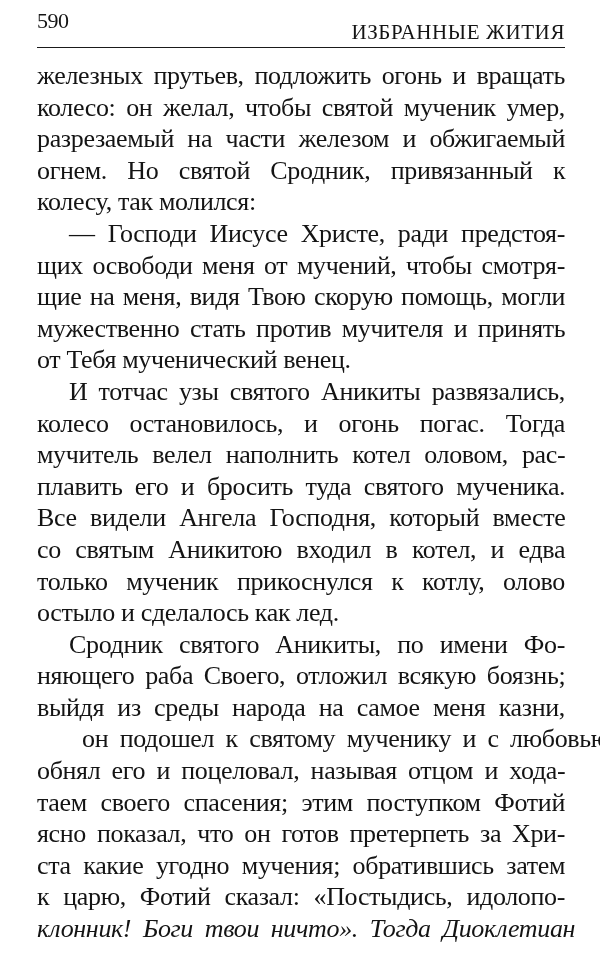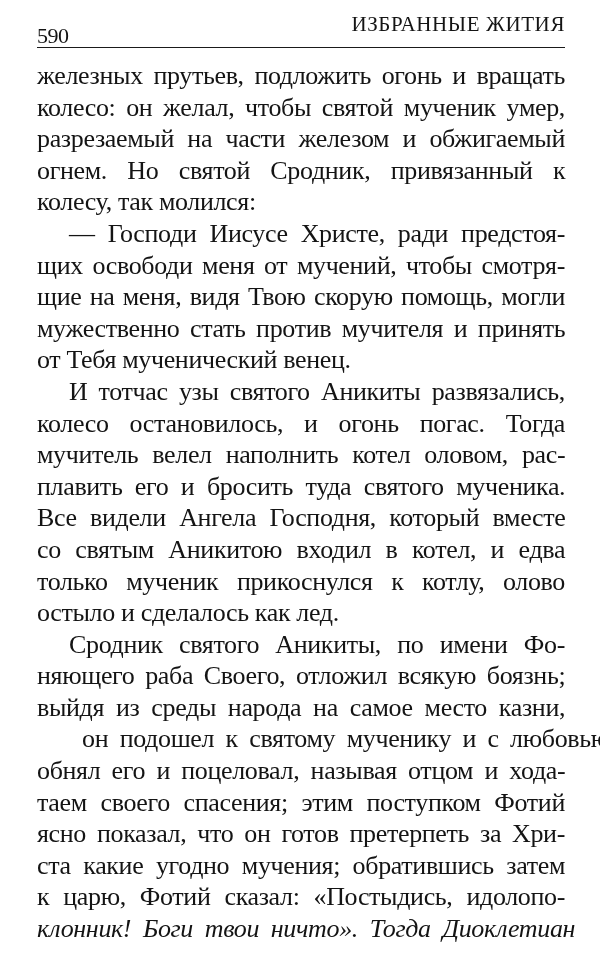--- a/index.html
+++ b/index.html
@@ -19,29 +19,29 @@
       position: absolute;
       left: 37px;
       top: 17px;
       width: 528px;
       height: 30px;
       border-bottom: 1.5px solid #1a1a1a;
     }
     .page-number {
       position: absolute;
       left: 0;
-      bottom: 0;
+      bottom: 15px;
       font-size: 22px;
       line-height: 22px;
       letter-spacing: -0.5px;
     }
     .running-title {
       position: absolute;
       right: 0;
-      bottom: 12px;
+      bottom: 4px;
       font-size: 21px;
       line-height: 22px;
       letter-spacing: 0.6px;
     }
     .body-text {
       position: absolute;
       left: 37px;
       top: 60px;
       width: 528px;
     }
@@ -97,21 +97,21 @@
     <span class="line" style="display: block; width: auto; word-spacing: 6.33333px;">плавить его и бросить туда святого мученика.</span>
     <span class="line" style="display: block; width: auto; word-spacing: 7.2px;">Все видели Ангела Господня, который вместе</span>
     <span class="line" style="display: block; width: auto; word-spacing: 8.28571px;">со святым Аникитою входил в котел, и едва</span>
     <span class="line" style="display: block; width: auto; word-spacing: 12.4px;">только мученик прикоснулся к котлу, олово</span>
     <span class="line last" style="display: block; width: auto;">остыло и сделалось как лед.</span>
   </div>
 
   <div class="paragraph">
     <span class="line indent" style="display: block; width: auto; word-spacing: 10px;">Сродник святого Аникиты, по имени Фо-</span>
     <span class="line" style="display: block; width: auto; word-spacing: 4.6px;">няющего раба Своего, отложил всякую боязнь;</span>
-    <span class="line" style="display: block; width: auto; word-spacing: 5.71429px;">выйдя из среды народа на самое место казни,</span>
+    <span class="line" style="display: block; width: auto; word-spacing: 5.71429px;">выйдя из среды народа на самое меня казни,</span>
     <span class="line" style="display: block; width: auto; word-spacing: 5.28571px; margin-left: 45px;">он подошел к святому мученику и с любовью</span>
     <span class="line" style="display: block; width: auto; word-spacing: 5.14286px;">обнял его и поцеловал, называя отцом и хода-</span>
     <span class="line" style="display: block; width: auto; word-spacing: 7.4px;">таем своего спасения; этим поступком Фотий</span>
     <span class="line" style="display: block; width: auto; word-spacing: 4.71429px;">ясно показал, что он готов претерпеть за Хри-</span>
     <span class="line" style="display: block; width: auto; word-spacing: 6.4px;">ста какие угодно мучения; обратившись затем</span>
     <span class="line" style="display: block; width: auto; word-spacing: 7.8px;">к царю, Фотий сказал: «Постыдись, идолопо-</span>
     <span class="line" style="display: block; width: auto; word-spacing: 5.6px; font-style: italic;">клонник! Боги твои ничто». Тогда Диоклетиан</span>
 
   </div>
 </div>

